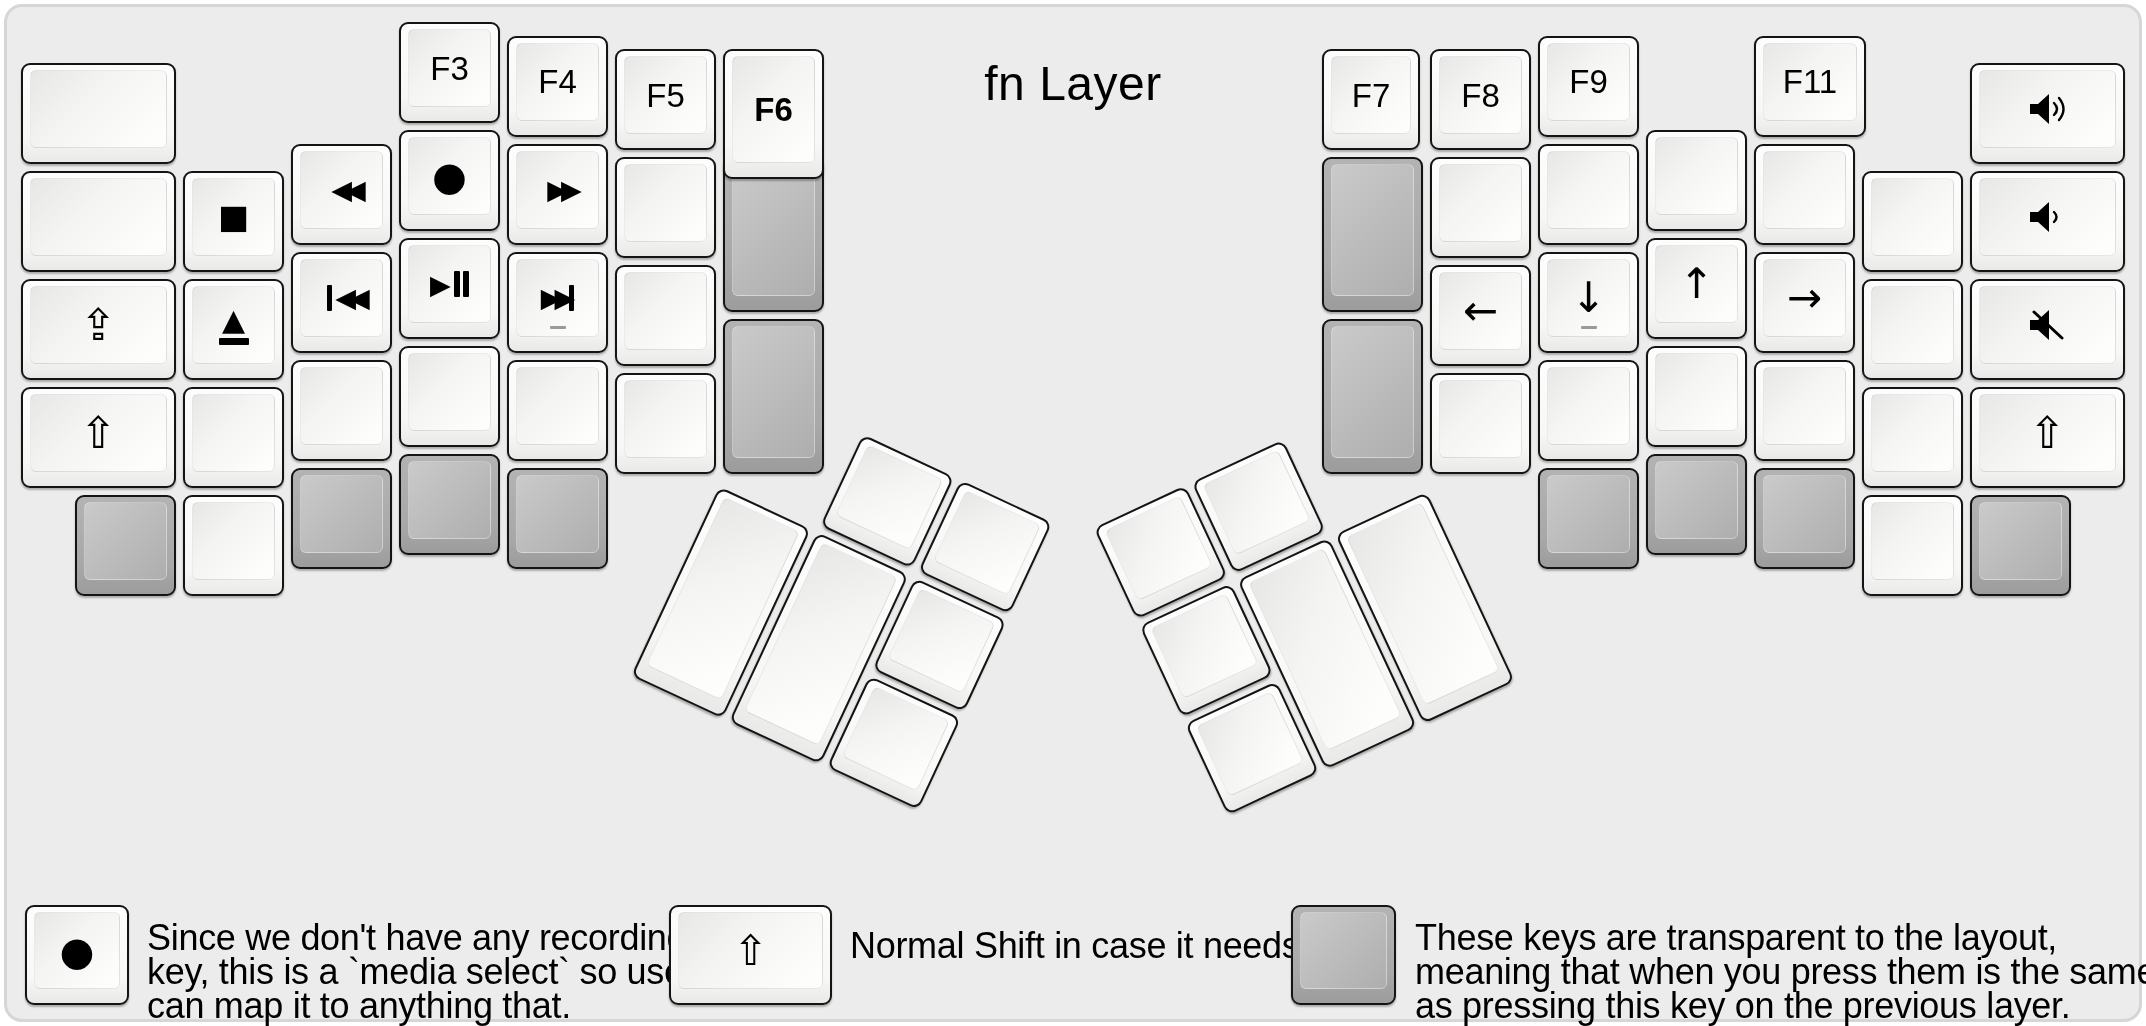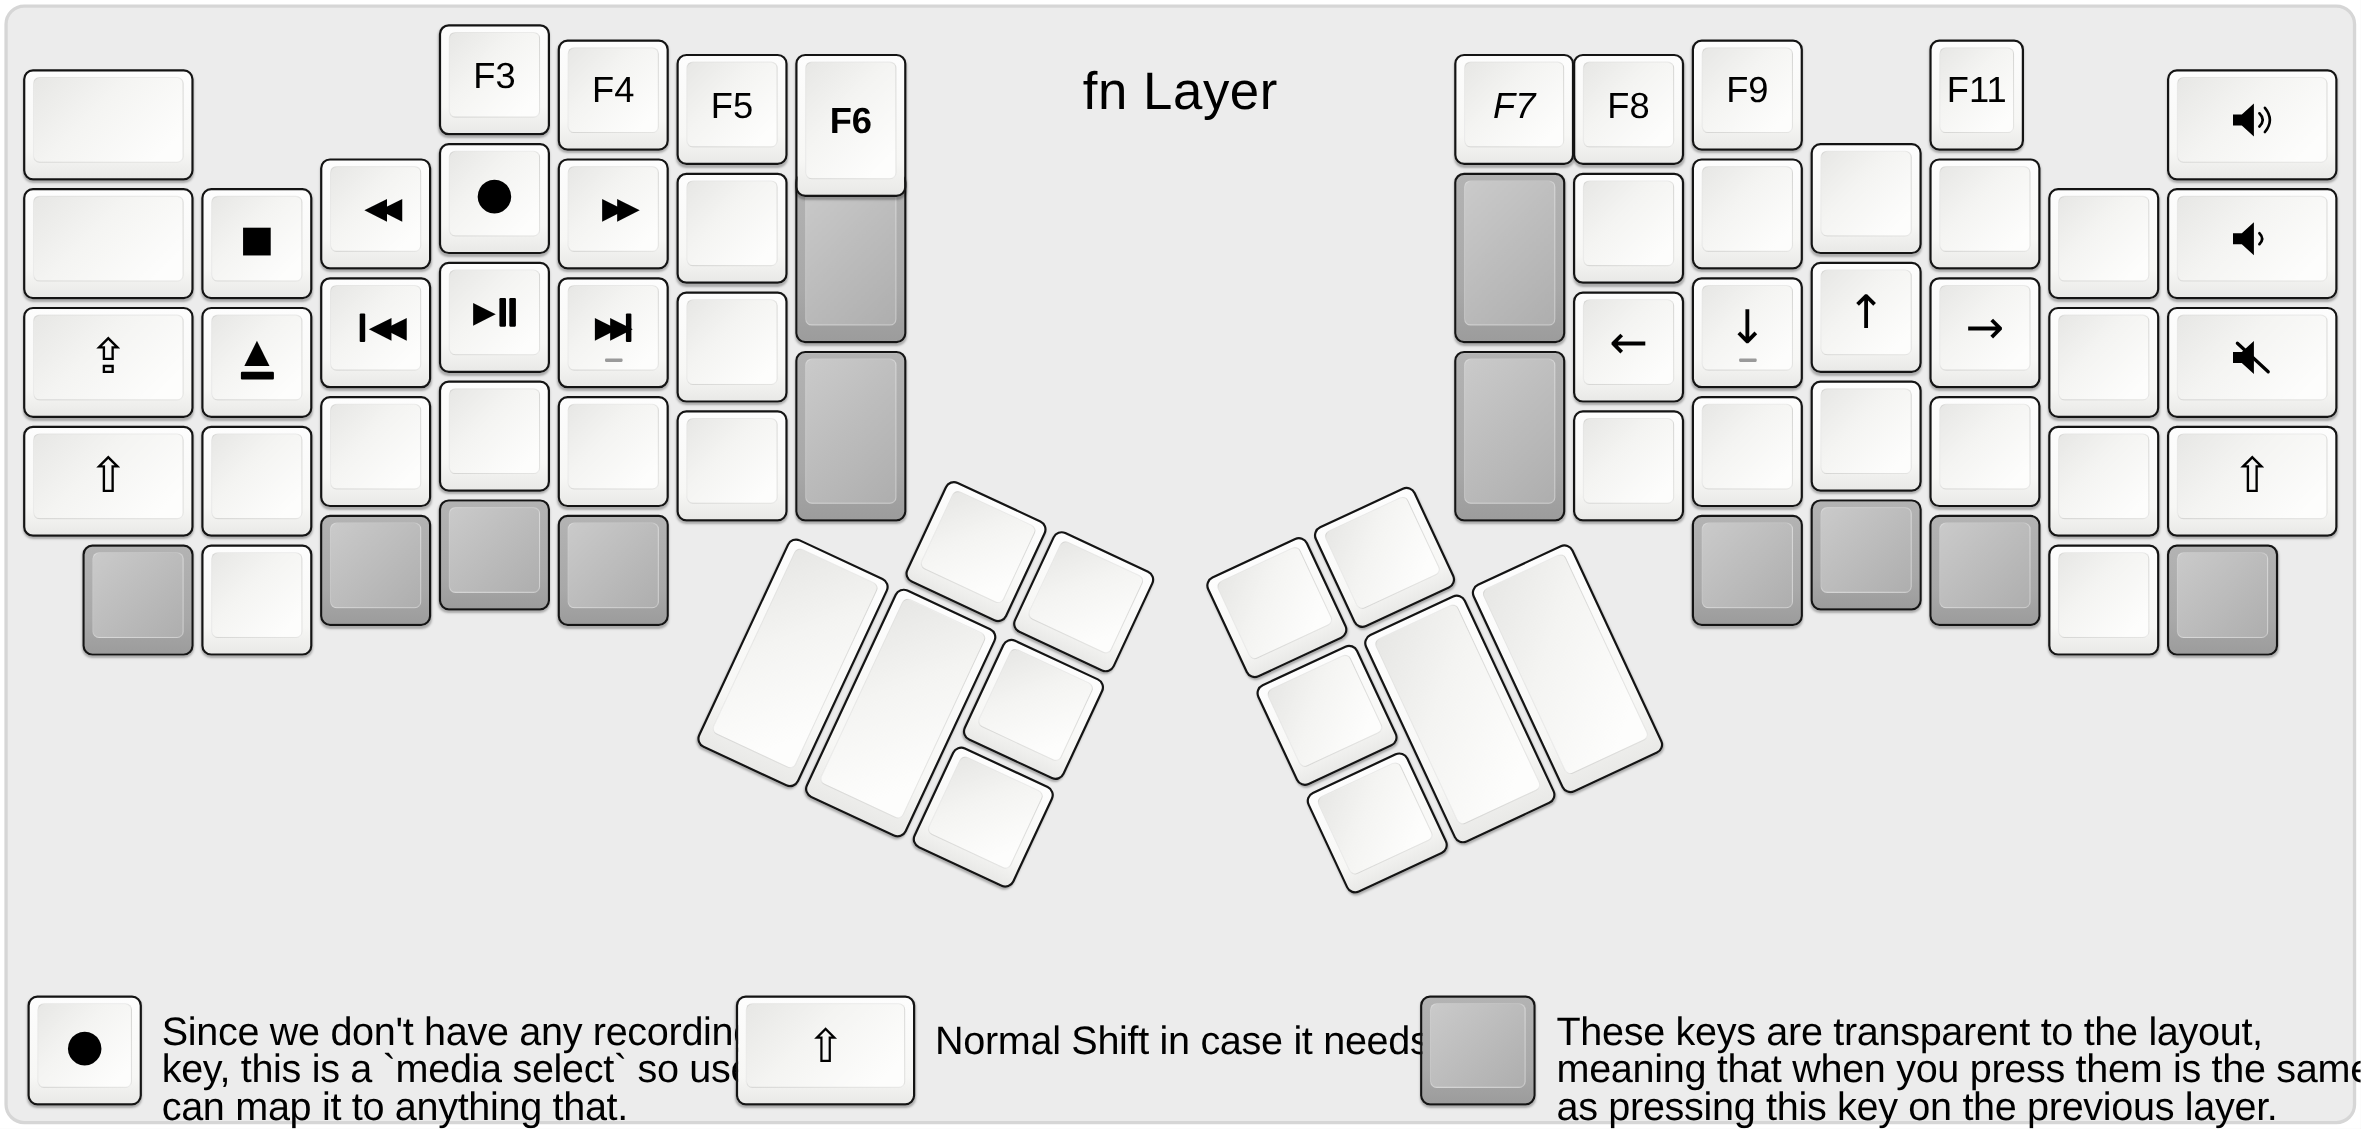--- a/index.html
+++ b/index.html
@@ -236,21 +236,21 @@
       <div class="keytop"></div>
     </div>
     <div class="key white" style="left: 1754px; top: 251.5px; width: 101px; height: 101px;">
       <div class="keytop">
         <span class="g " style="font-size: 42px;">→</span>
       </div>
     </div>
     <div class="key white" style="left: 1754px; top: 143.5px; width: 101px; height: 101px;">
       <div class="keytop"></div>
     </div>
-    <div class="key white" style="left: 1754px; top: 35.5px; width: 86px; height: 101px;">
+    <div class="key white" style="left: 1754px; top: 35.5px; width: 112px; height: 101px;">
       <div class="keytop">
         <span class="txt">F11</span>
       </div>
     </div>
     <div class="key white" style="left: 1646px; top: 346px; width: 101px; height: 101px;">
       <div class="keytop"></div>
     </div>
     <div class="key white" style="left: 1646px; top: 238px; width: 101px; height: 101px;">
       <div class="keytop">
         <span class="g " style="font-size: 42px;">↑</span>
@@ -291,21 +291,21 @@
       <div class="keytop">
         <span class="txt">F8</span>
       </div>
     </div>
     <div class="key gray" style="left: 1322px; top: 319px; width: 101px; height: 155px;">
       <div class="keytop"></div>
     </div>
     <div class="key gray" style="left: 1322px; top: 157px; width: 101px; height: 155px;">
       <div class="keytop"></div>
     </div>
-    <div class="key white" style="left: 1322px; top: 49px; width: 109px; height: 101px; font-style: italic;">
+    <div class="key white" style="left: 1322px; top: 49px; width: 98px; height: 101px;">
       <div class="keytop">
         <span class="txt">F7</span>
       </div>
     </div>
   <div id="thumb-left" class="thumb">
       <div class="key white" style="left: 110px; top: 2px; width: 101px; height: 101px;">
         <div class="keytop"></div>
       </div>
       <div class="key white" style="left: 218px; top: 2px; width: 101px; height: 101px;">
         <div class="keytop"></div>

